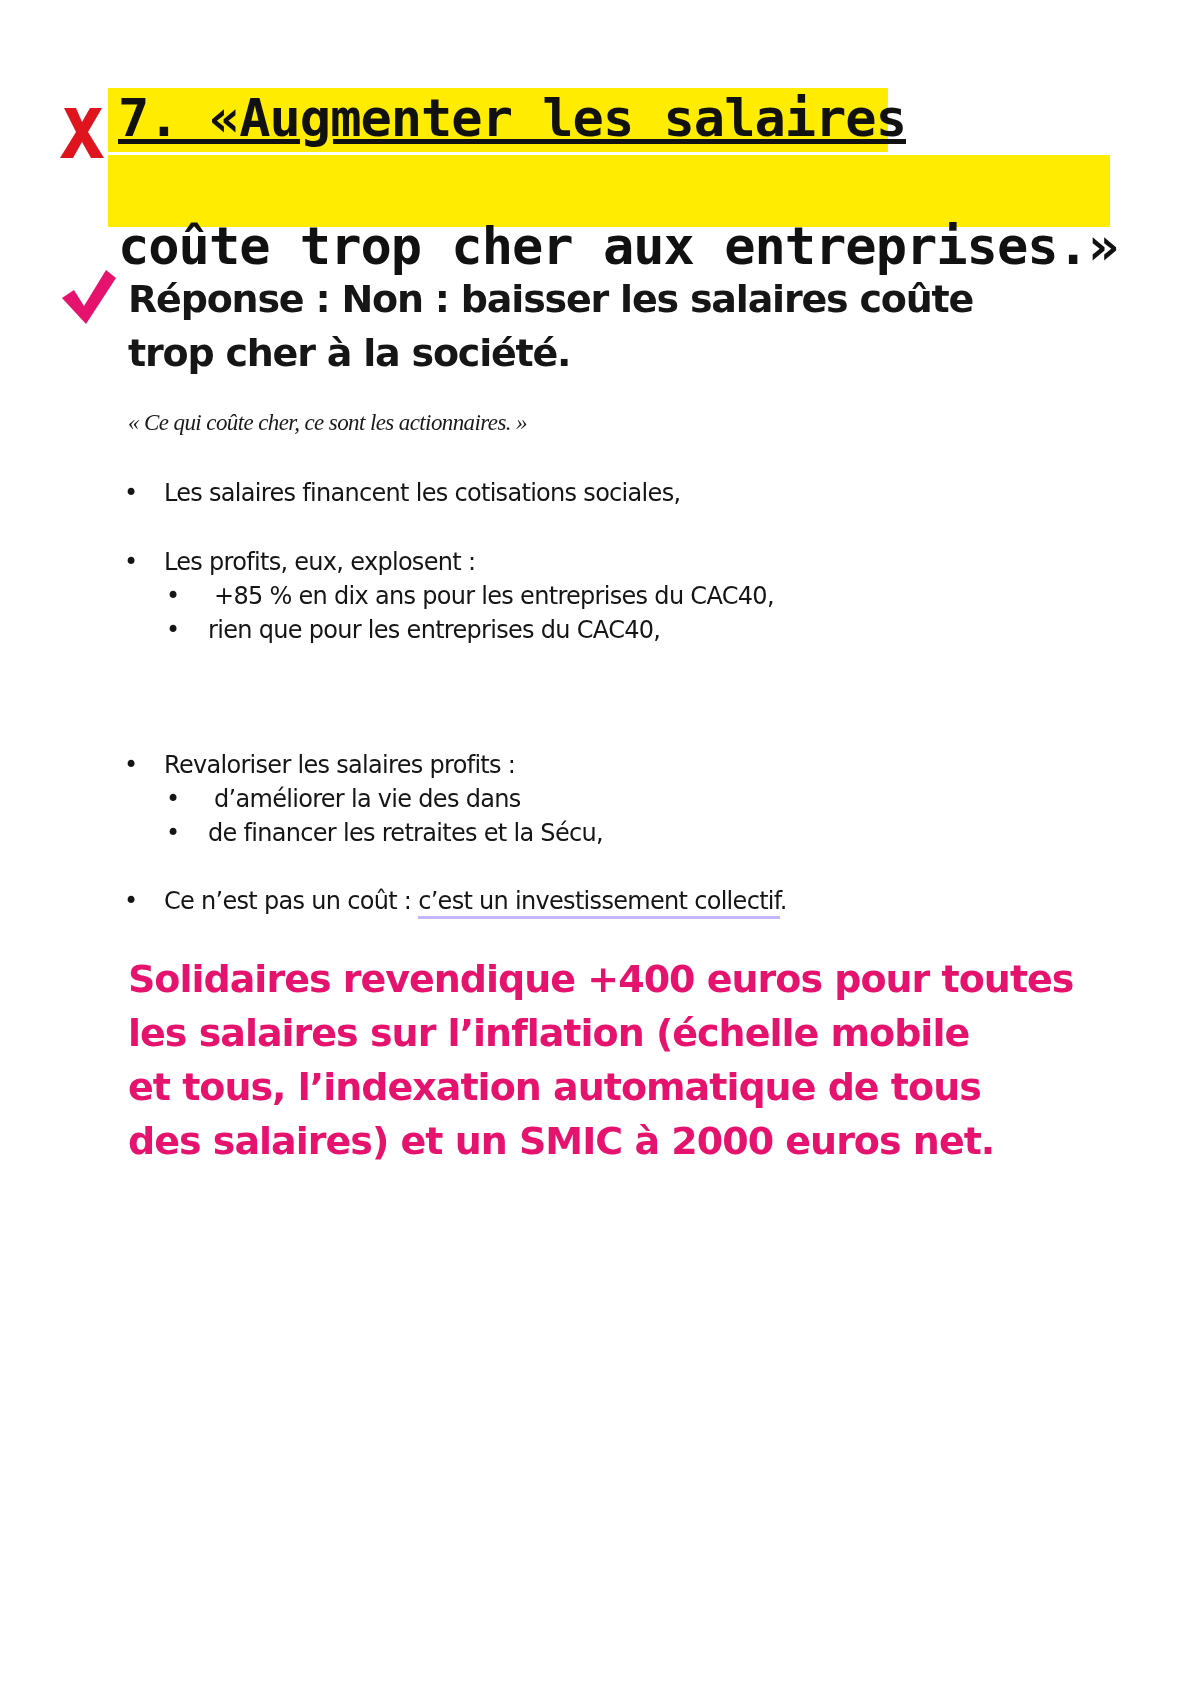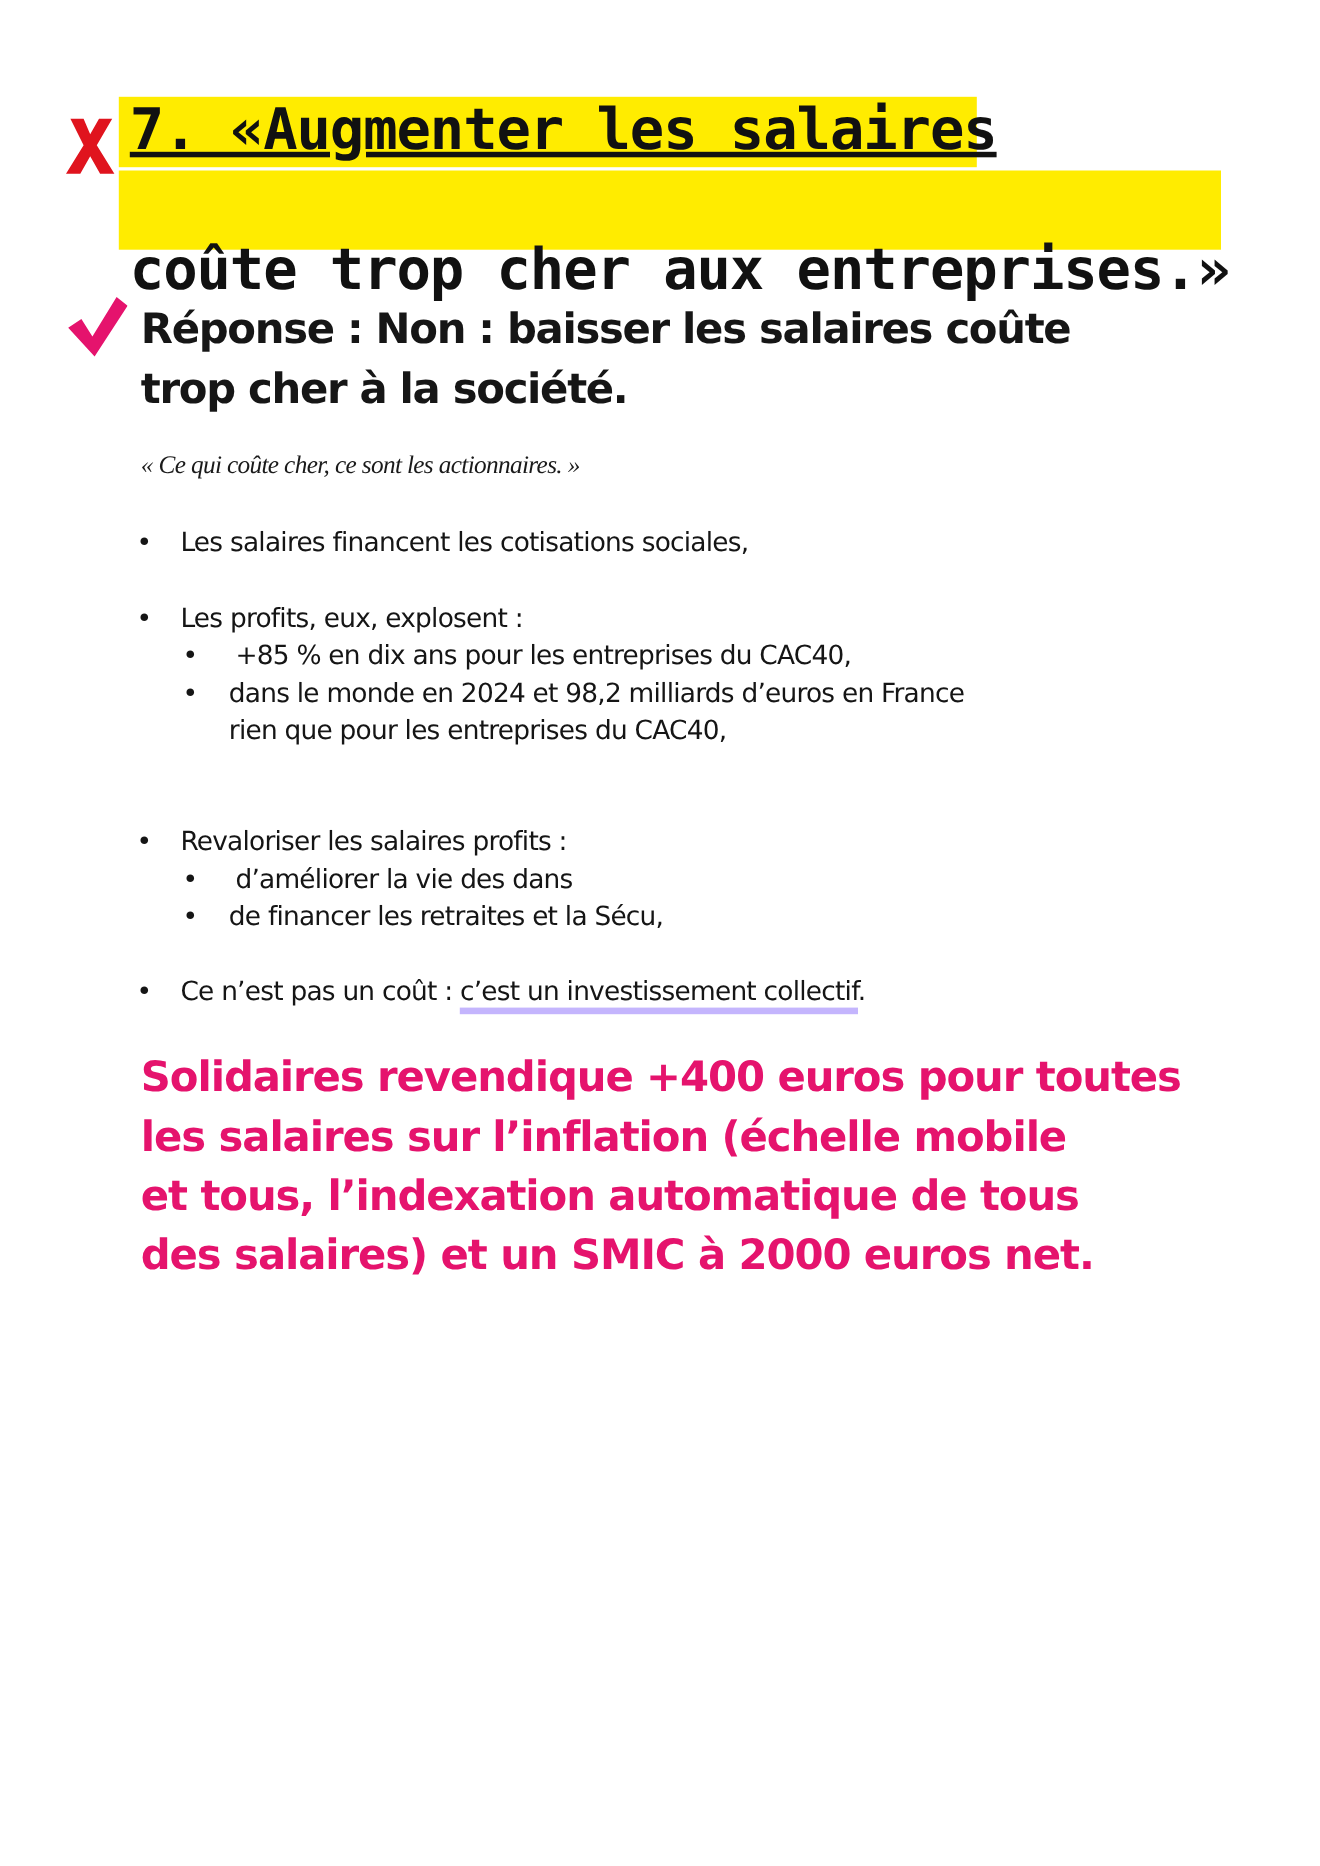--- a/index.html
+++ b/index.html
@@ -21,21 +21,21 @@
             letter-spacing: -1.2px; color: #161616; width: 900px; }
 
   .quote { left: 128px; top: 410px; font-size: 23px; font-style: italic; letter-spacing: -0.6px; color: #1a1a1a; font-family: Liberation Serif, serif; }
 
   .list { left: 124px; font-size: 24px; letter-spacing: -0.7px; color: #151515; line-height: 34px; }
   .bullet { position: absolute; left: 0; }
   .item { position: relative; padding-left: 40px; }
   .sub { position: relative; padding-left: 84px; }
   .sub .bullet { left: 42px; }
 
-  .underline { border-bottom: 6px solid #c4b5fd; padding-bottom: 1px; }
+  .underline { border-bottom: 3px solid #c4b5fd; padding-bottom: 1px; }
 
   .claim { left: 128px; top: 952px; width: 960px; font-size: 38px; line-height: 54px;
            font-weight: bold; letter-spacing: -1px; color: #e5136d; }
 </style>
 </head>
 <body>
 
 <div class="abs x-icon">
   <svg width="48" height="56" viewBox="0 0 48 56">
     <path d="M6 4 L18 4 L24 18 L32 4 L44 4 L30 28 L46 54 L33 54 L24 38 L15 54 L2 54 L18 28 Z" fill="#e0141e"></path>
@@ -71,23 +71,20 @@
     <span>Les profits, eux, explosent :</span>
   </div>
   <div class="sub">
     <span class="bullet">•</span>
     <span style="padding-left:6px">+85 % en dix ans pour les entreprises du CAC40,</span>
   </div>
   <div class="sub">
     <span class="bullet">•</span>
   </div>
   <div class="sub">
-    <span>dans le monde en 2024 et 98,2 milliards d’euros en France</span>
-  </div>
-  <div class="sub">
     <span>rien que pour les entreprises du CAC40,</span>
   </div>
 </div>
 
 <div class="abs list" style="top:748px;">
   <div class="item">
     <span class="bullet">•</span>
     <span>Revaloriser les salaires profits :</span>
   </div>
   <div class="sub">

